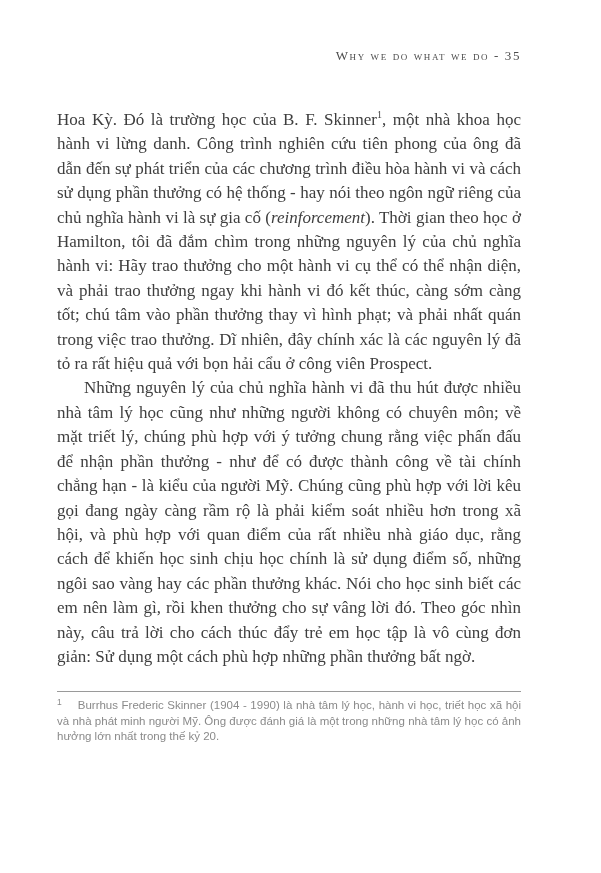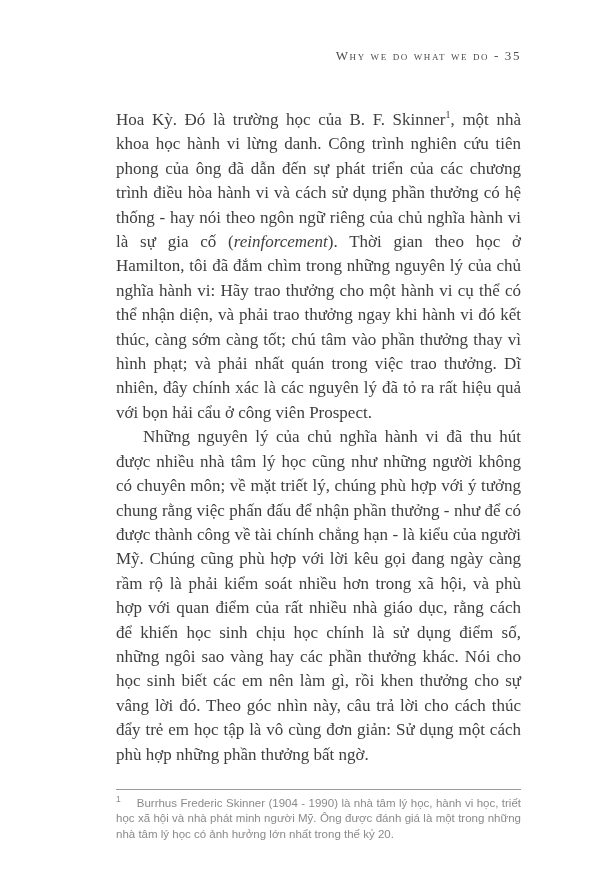--- a/index.html
+++ b/index.html
@@ -6,21 +6,21 @@
     margin: 0;
     padding: 0;
     background: #ffffff;
   }
   .page {
     position: relative;
     width: 601px;
     height: 873px;
     background: #ffffff;
     box-sizing: border-box;
-    padding: 48px 80px 0 116px;
+    padding: 48px 80px 0 57px;
     font-family: "Liberation Serif", "DejaVu Serif", serif;
     color: #3e3e3e;
     overflow: hidden;
   }
   .running-header {
     text-align: right;
     font-variant: small-caps;
     letter-spacing: 1.6px;
     font-size: 13px;
     color: #4c4c4c;

